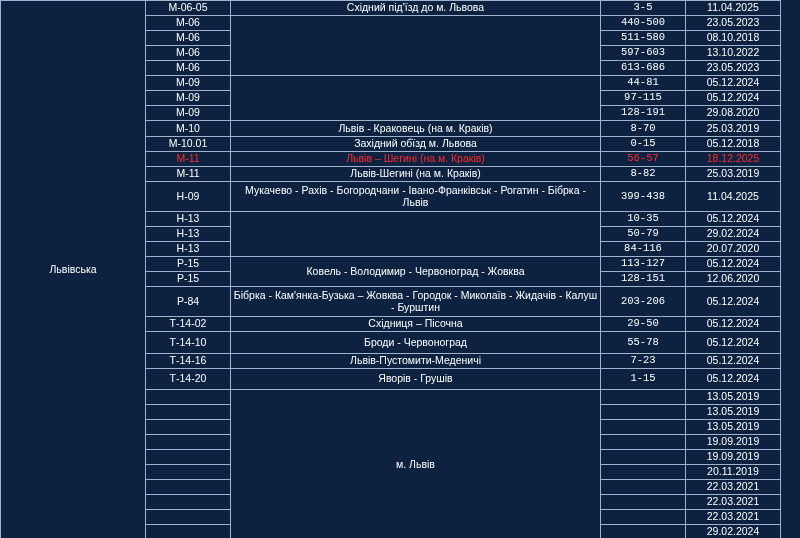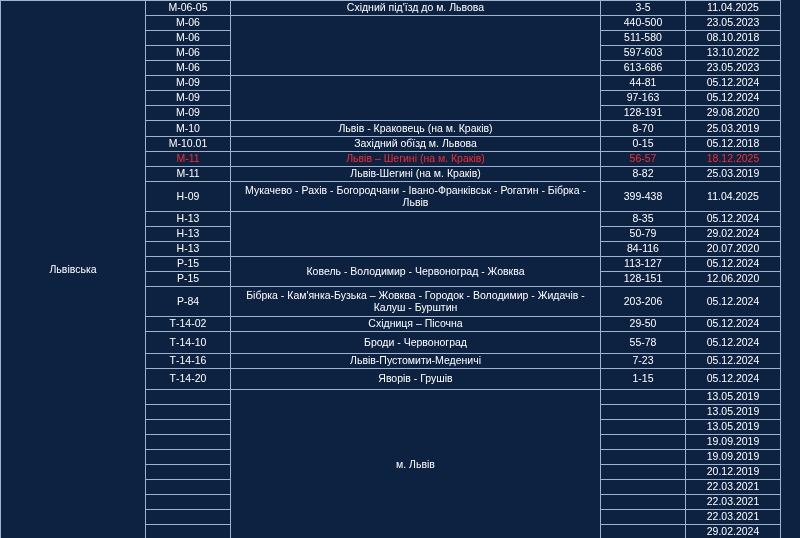--- a/index.html
+++ b/index.html
@@ -46,21 +46,21 @@
   col.c-name   { width: 370px; }
   col.c-km     { width: 85px; }
   col.c-date   { width: 95px; }
 
   td.region {
     font-size: 11px;
     text-align: center;
   }
   td.road { font-size: 10.5px; }
   td.name { font-size: 10.5px; }
-  td.km   { font-size: 10.5px; }
+  td.km   { font-size: 10.5px; font-family: Liberation Mono, monospace; }
   td.date { font-size: 10.5px; }
 
   tr.highlight td {
     color: #ff2a2a;
   }
   .name-wrap { white-space: normal; line-height: 1.1; }
 </style>
 </head>
 <body>
 
@@ -103,21 +103,21 @@
           <td class="date">23.05.2023</td>
         </tr>
         <tr style="height: 15px;">
           <td class="road">М-09</td>
           <td class="name" rowspan="3"><span class="name-wrap"></span></td>
           <td class="km">44-81</td>
           <td class="date">05.12.2024</td>
         </tr>
         <tr style="height: 15px;">
           <td class="road">М-09</td>
-          <td class="km">97-163</td>
+          <td class="km">97-115</td>
           <td class="date">05.12.2024</td>
         </tr>
         <tr style="height: 15px;">
           <td class="road">М-09</td>
           <td class="km">128-191</td>
           <td class="date">29.08.2020</td>
         </tr>
         <tr style="height: 16px;">
           <td class="road">М-10</td>
           <td class="name"><span class="name-wrap">Львів - Краковець (на м. Краків)</span></td>
@@ -144,21 +144,21 @@
         </tr>
         <tr style="height: 30px; padding-left: 40px;">
           <td class="road">Н-09</td>
           <td class="name"><span class="name-wrap">Мукачево - Рахів - Богородчани - Івано-Франківськ - Рогатин - Бібрка - Львів</span></td>
           <td class="km">399-438</td>
           <td class="date">11.04.2025</td>
         </tr>
         <tr style="height: 15px;">
           <td class="road">Н-13</td>
           <td class="name" rowspan="3"><span class="name-wrap"></span></td>
-          <td class="km">8-35</td>
+          <td class="km">10-35</td>
           <td class="date">05.12.2024</td>
         </tr>
         <tr style="height: 15px;">
           <td class="road">Н-13</td>
           <td class="km">50-79</td>
           <td class="date">29.02.2024</td>
         </tr>
         <tr style="height: 15px;">
           <td class="road">Н-13</td>
           <td class="km">84-116</td>
@@ -170,21 +170,21 @@
           <td class="km">113-127</td>
           <td class="date">05.12.2024</td>
         </tr>
         <tr style="height: 15px;">
           <td class="road">Р-15</td>
           <td class="km">128-151</td>
           <td class="date">12.06.2020</td>
         </tr>
         <tr style="height: 30px; margin-left: 10px;">
           <td class="road">Р-84</td>
-          <td class="name"><span class="name-wrap">Бібрка - Кам'янка-Бузька – Жовква - Городок - Володимир - Жидачів - Калуш - Бурштин</span></td>
+          <td class="name"><span class="name-wrap">Бібрка - Кам'янка-Бузька – Жовква - Городок - Миколаїв - Жидачів - Калуш - Бурштин</span></td>
           <td class="km">203-206</td>
           <td class="date">05.12.2024</td>
         </tr>
         <tr style="height: 15px;">
           <td class="road">Т-14-02</td>
           <td class="name"><span class="name-wrap">Східниця – Пісочна</span></td>
           <td class="km">29-50</td>
           <td class="date">05.12.2024</td>
         </tr>
         <tr style="height: 22px;">
@@ -227,21 +227,21 @@
           <td class="date">19.09.2019</td>
         </tr>
         <tr style="height: 15px;">
           <td class="road"></td>
           <td class="km"></td>
           <td class="date">19.09.2019</td>
         </tr>
         <tr style="height: 15px;">
           <td class="road"></td>
           <td class="km"></td>
-          <td class="date">20.12.2019</td>
+          <td class="date">20.11.2019</td>
         </tr>
         <tr style="height: 15px;">
           <td class="road"></td>
           <td class="km"></td>
           <td class="date">22.03.2021</td>
         </tr>
         <tr style="height: 15px;">
           <td class="road"></td>
           <td class="km"></td>
           <td class="date">22.03.2021</td>

